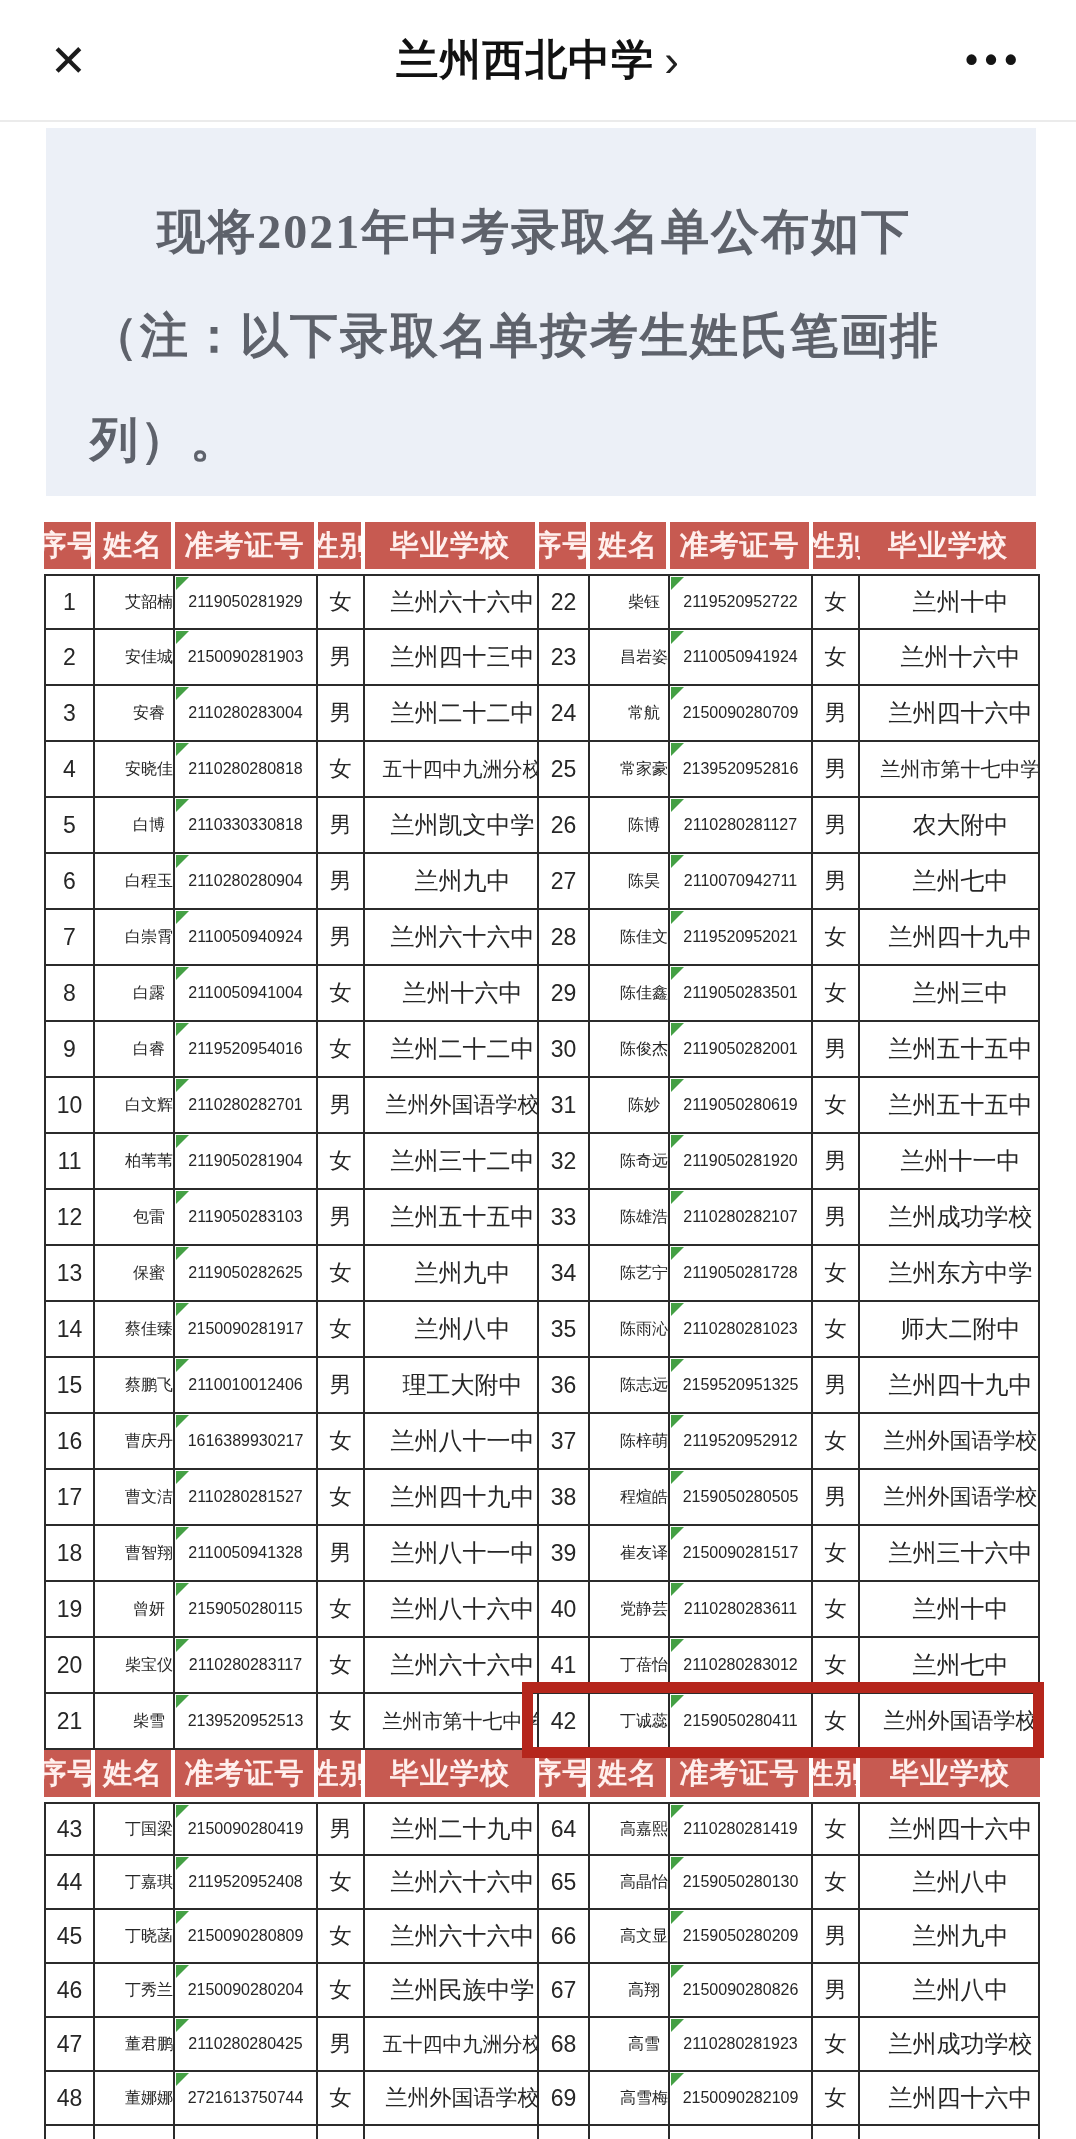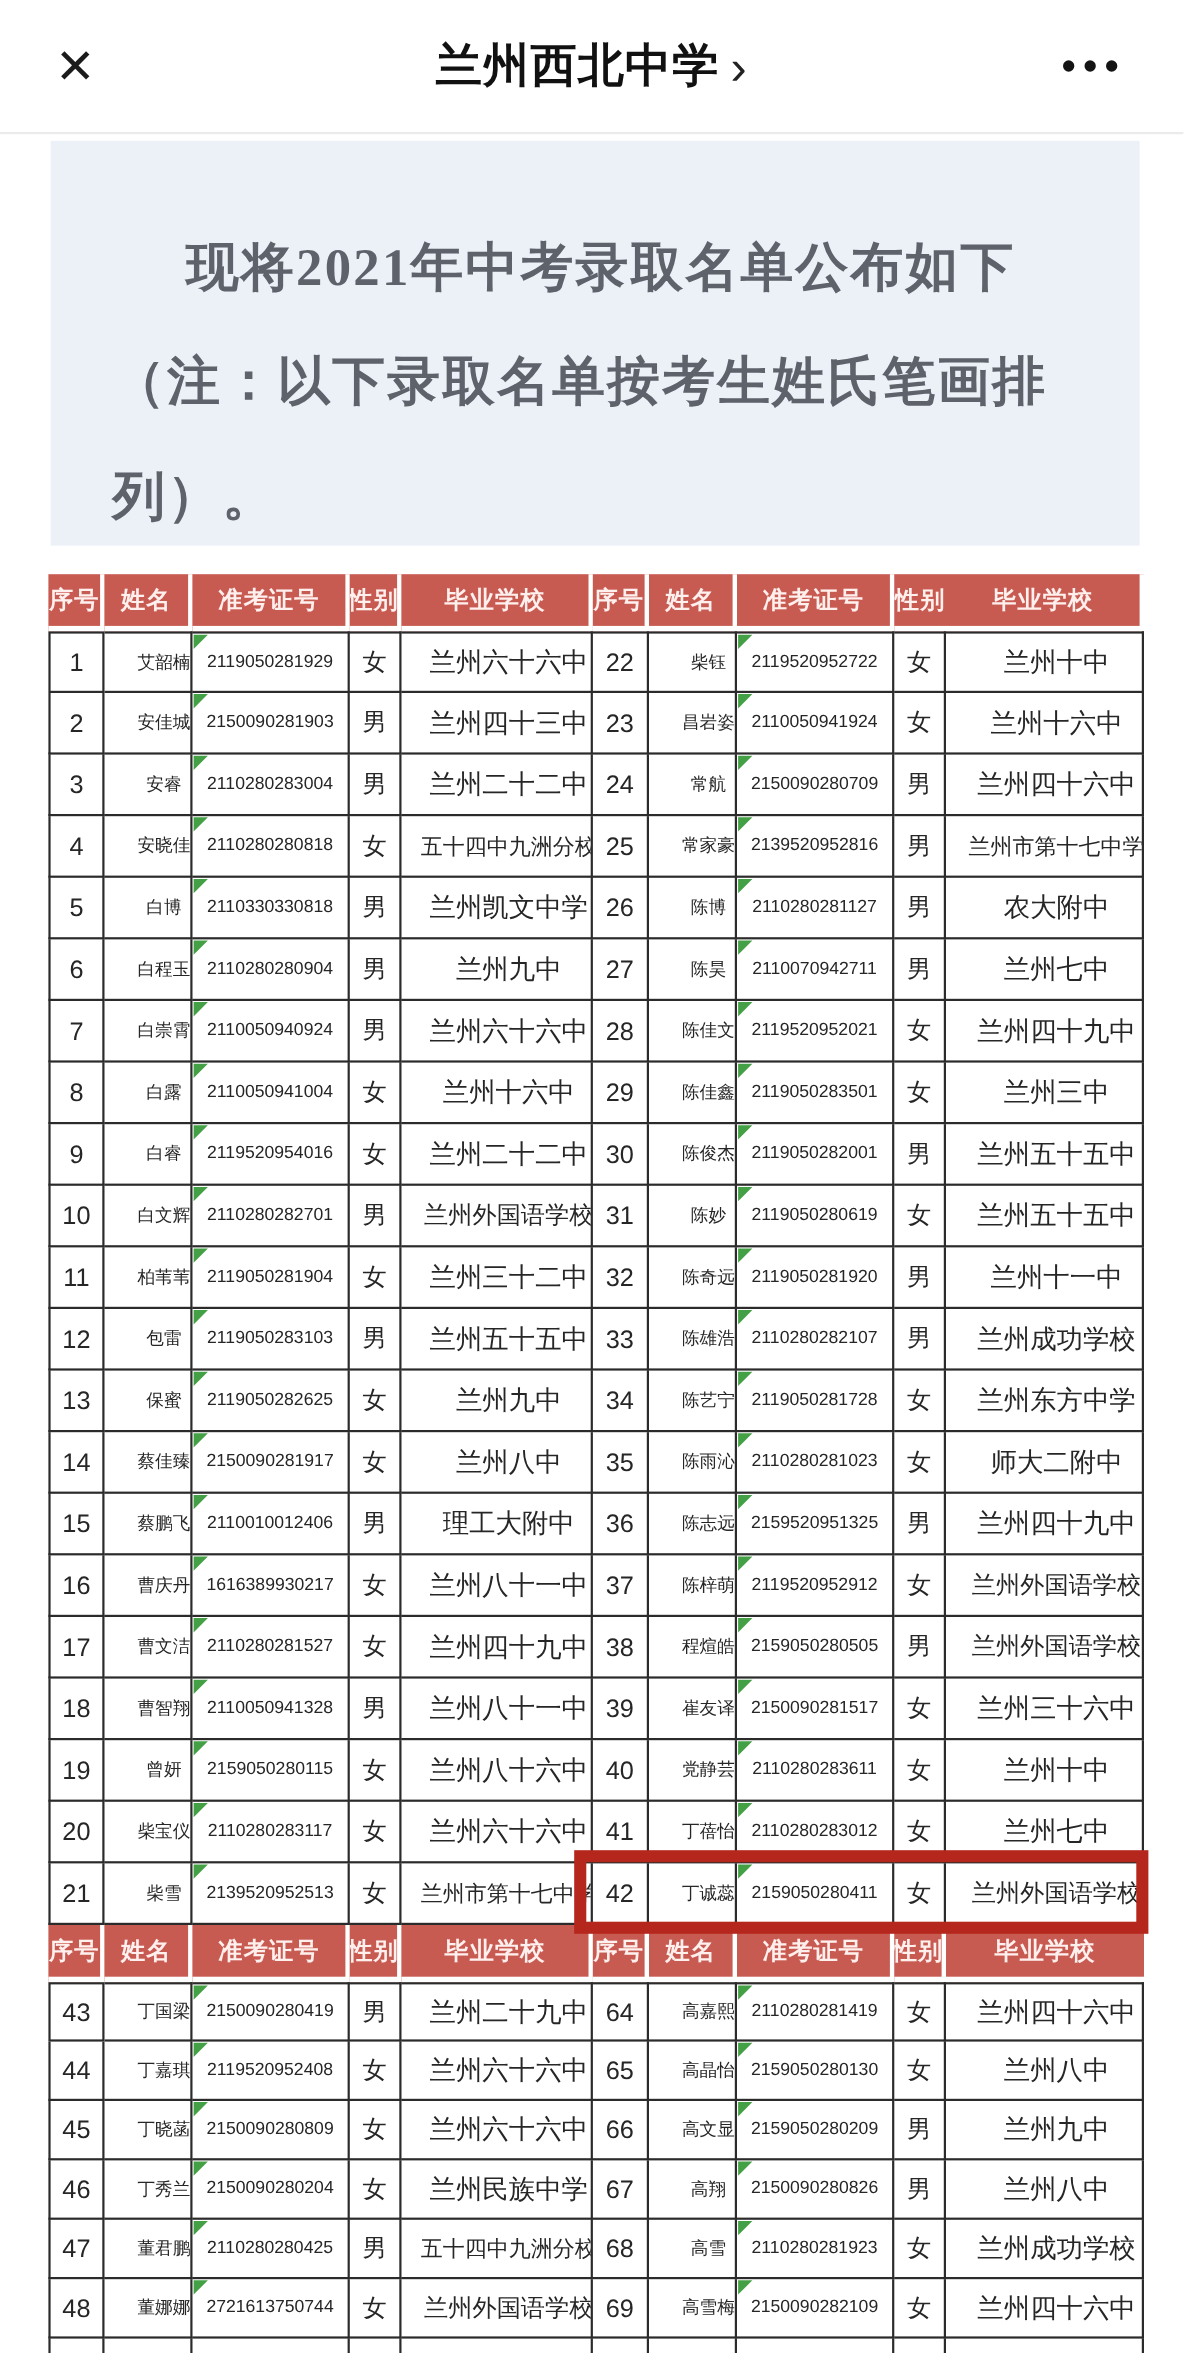--- a/index.html
+++ b/index.html
@@ -24,42 +24,42 @@
   .nav-more{
     position:absolute;right:52px;top:0;height:120px;display:flex;align-items:center;
     font-size:36px;font-weight:700;color:#141414;letter-spacing:7px;cursor:pointer;
   }
   
   .panel{
     margin:6px 40px 0 46px;height:368px;background:#ecf0f7;overflow:hidden;
     box-sizing:border-box;padding:52px 46px 0 44px;
   }
   .intro{
-    margin:12px;white-space:pre-line;text-indent:1.4em;
+    margin:0;white-space:pre-line;text-indent:1.4em;
     font-family:"Liberation Serif","DejaVu Serif",serif;
     font-size:48px;line-height:104px;font-weight:700;color:#5e626b;letter-spacing:2px;
   }
   
   .tables{margin:26px 36px 0 44px;width:996px;}
   .tbl{
     display:grid;position:relative;
     grid-template-columns:51px 80px 143px 47px 174px 51px 80px 143px 47px 180px;
   }
   .tbl.s1{grid-template-rows:52px repeat(21,56px);}
   .tbl.s2{grid-template-rows:52px repeat(7,54px);}
   .cell{
     box-sizing:border-box;position:relative;display:flex;align-items:center;justify-content:center;
     border-right:2px solid #2b2b2b;border-bottom:2px solid #2b2b2b;
     color:#262626;overflow:hidden;white-space:nowrap;
   }
   .cell.rt{border-top:2px solid #2b2b2b;}
   .cell.lb{border-left:2px solid #2b2b2b;}
   .hcell{
     box-sizing:border-box;display:flex;align-items:center;justify-content:center;
-    background:#c75a51;color:#ffefed;font-weight:700;font-size:22px;letter-spacing:1px;
+    background:#c75a51;color:#ffefed;font-weight:700;font-size:29px;letter-spacing:1px;
     border-right:4px solid #ffffff;border-bottom:5px solid #ffffff;overflow:hidden;white-space:nowrap;
   }
   .hcell:nth-child(10n){border-right:none;}
   .c-no{font-size:23px;}
   .c-name{font-size:16px;padding-left:30px;}
   .c-id{font-size:16px;letter-spacing:0;}
   .c-gender{font-size:22px;}
   .c-school{font-size:24px;padding-left:23px;}
   .tri{
     position:absolute;top:1px;left:1px;width:0;height:0;

